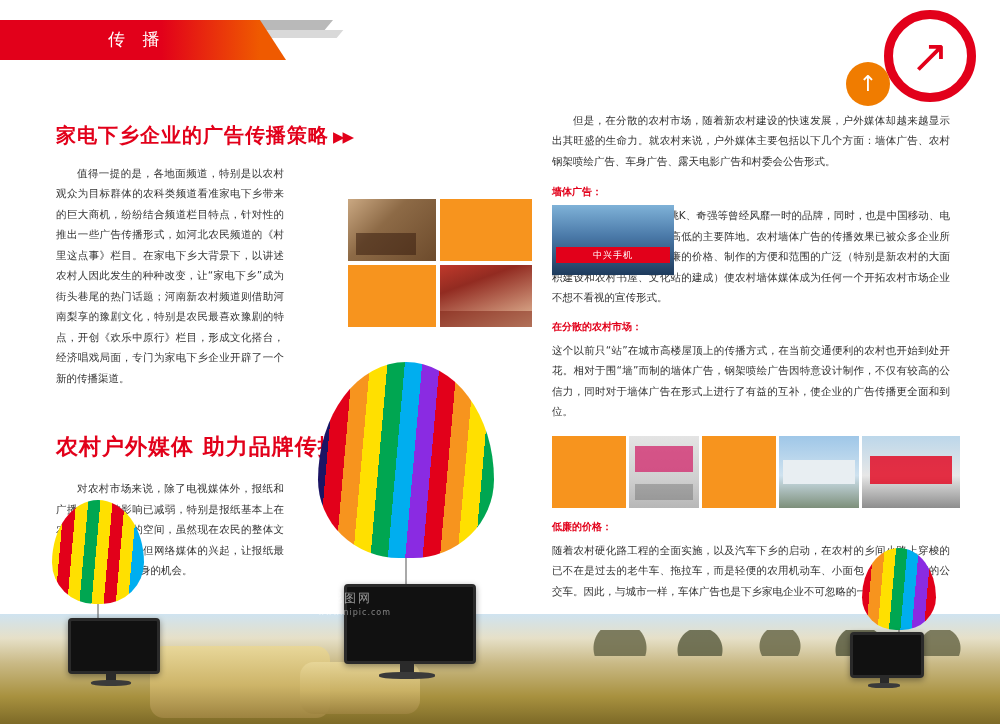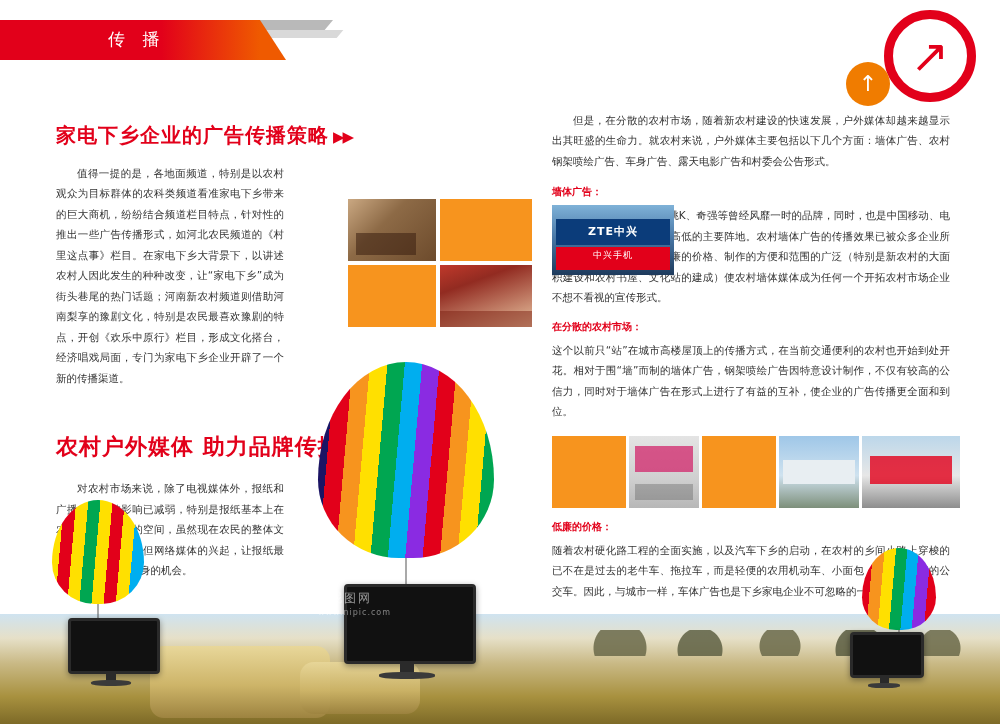--- a/index.html
+++ b/index.html
@@ -96,21 +96,21 @@
   .strip .s5:before{content:"";position:absolute;left:8px;top:20px;right:8px;height:28px;background:#e2001a;opacity:.8;}
 
   
   .wallad{
     position:absolute;left:0;top:0;width:122px;height:70px;
     background:linear-gradient(180deg,#7fb2d8 0%,#4a79a8 45%,#1d3a5c 100%);
     position:absolute;overflow:hidden;
   }
   .wallad .band{position:absolute;left:4px;top:14px;right:4px;height:26px;background:#0b3c7a;}
   .wallad .band .t{color:#fff;font-size:11px;font-weight:bold;text-align:center;line-height:26px;letter-spacing:1px;}
-  .wallad .band2{position:absolute;left:4px;top:42px;right:4px;height:23px;background:#e2001a;}
+  .wallad .band2{position:absolute;left:4px;top:42px;right:4px;height:16px;background:#e2001a;}
   .wallad .band2 .t{color:#fff;font-size:9px;text-align:center;line-height:16px;letter-spacing:1px;}
 
   .wall-wrap{position:relative;min-height:74px;}
   .wall-text{margin-left:132px;}
 
   
   .landscape{
     position:absolute;left:0;bottom:0;width:1000px;height:110px;
     background:linear-gradient(180deg,#cfe3f0 0%,#e6e0c8 22%,#c9b985 45%,#a8913f 75%,#7d6a27 100%);
   }
@@ -190,23 +190,20 @@
     <h2 class="title2" style="margin-top:44px;">农村户外媒体 助力品牌传播</h2>
     <p class="body indent" style="width:228px;">对农村市场来说，除了电视媒体外，报纸和广播在农村的影响已减弱，特别是报纸基本上在农村已是难有大的空间，虽然现在农民的整体文化水平有所提高，但网络媒体的兴起，让报纸最终失去了在农村翻身的机会。</p>
   </div>
 
   <div class="col-right">
     <p class="body indent">但是，在分散的农村市场，随着新农村建设的快速发展，户外媒体却越来越显示出其旺盛的生命力。就农村来说，户外媒体主要包括以下几个方面：墙体广告、农村钢架喷绘广告、车身广告、露天电影广告和村委会公告形式。</p>
 
     <h3 class="sub" style="margin-top:14px;">墙体广告：</h3>
     <div class="wall-wrap">
       <div class="wallad">
-        <div class="band">
-          <div class="t">ZTE中兴</div>
-        </div>
         <div class="band2">
           <div class="t">中兴手机</div>
         </div>
       </div>
       <p class="body wall-text">农村墙体广告成就过过红桃K、奇强等曾经风靡一时的品牌，同时，也是中国移动、电信和联通等电信企业一拼高低的主要阵地。农村墙体广告的传播效果已被众多企业所证明。而简单的形式、低廉的价格、制作的方便和范围的广泛（特别是新农村的大面积建设和农村书屋、文化站的建成）使农村墙体媒体成为任何一个开拓农村市场企业不想不看视的宣传形式。</p>
     </div>
 
     <h3 class="sub" style="margin-top:12px;">在分散的农村市场：</h3>
     <p class="body">这个以前只“站”在城市高楼屋顶上的传播方式，在当前交通便利的农村也开始到处开花。相对于围“墙”而制的墙体广告，钢架喷绘广告因特意设计制作，不仅有较高的公信力，同时对于墙体广告在形式上进行了有益的互补，使企业的广告传播更全面和到位。</p>
 

